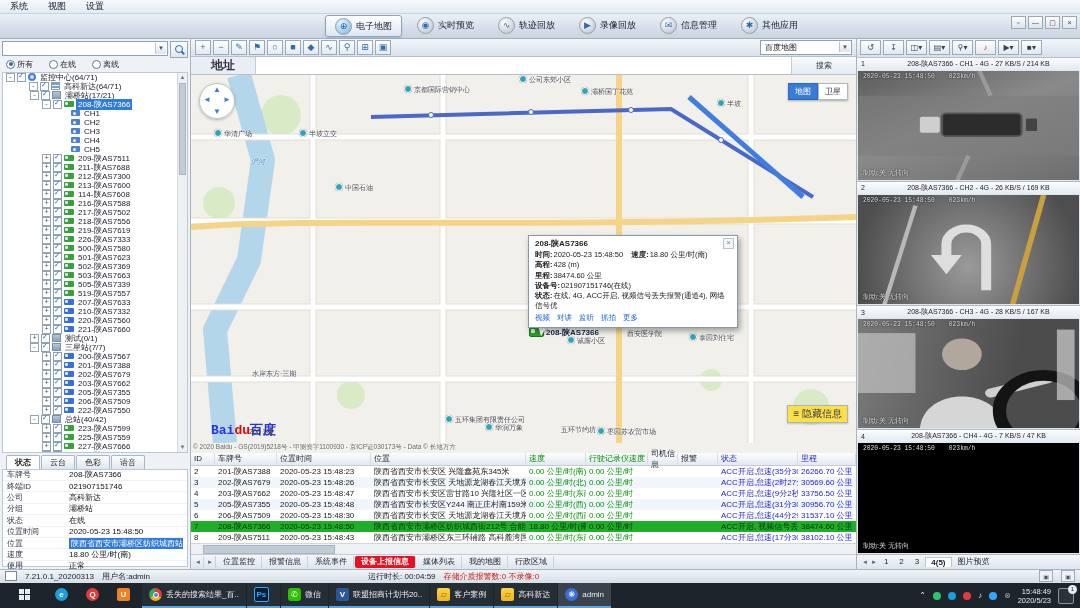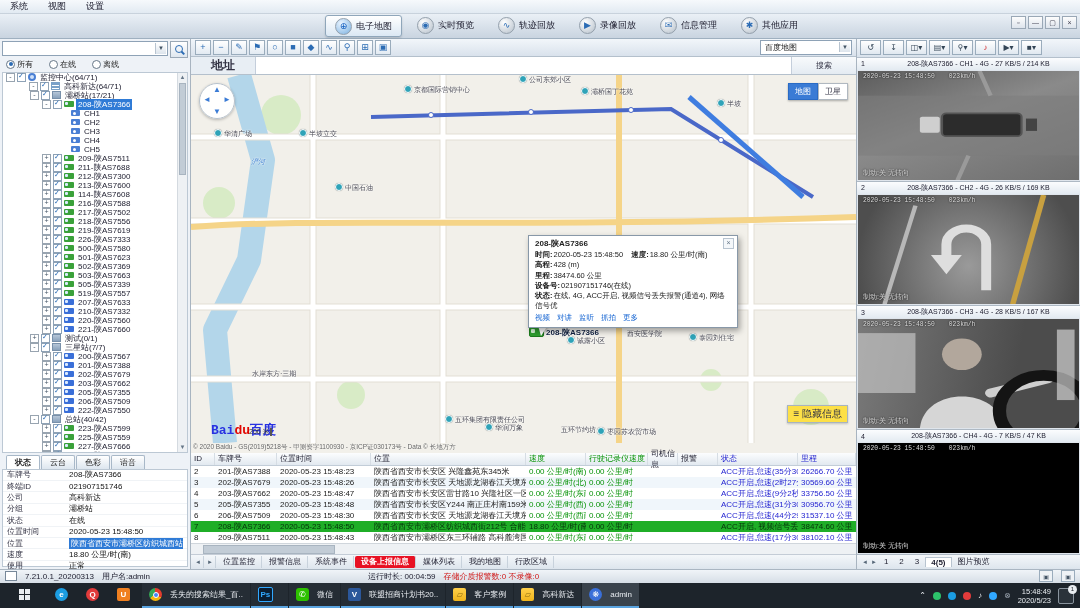--- a/index.html
+++ b/index.html
@@ -153,21 +153,21 @@
   .vtab.arrowtab{padding:0 1px;font-size:6px;color:#567;}
   .vtab.active{font-weight:bold;background:#fff;border:1px solid #b8c4d0;border-bottom:none;}
   
   .statusbar{height:14px;display:flex;align-items:center;gap:8px;background:linear-gradient(#f0f4f8,#d6dee6);border-top:1px solid #aab6c2;font-size:8px;padding:0 5px;color:#223;}
   .sb-ico{width:10px;height:8px;border:1px solid #789;background:#fff;display:inline-block;}
   .sb-red{color:#d01818;}
   .sb-btn{width:12px;height:10px;border:1px solid #9aacbc;background:#eef2f6;font-size:6px;display:flex;align-items:center;justify-content:center;color:#456;}
   
   .taskbar{height:26px;background:#1d242b;display:flex;align-items:stretch;color:#e8ecf0;}
   .tb-item{display:flex;align-items:center;gap:4px;padding:0 7px;font-size:8px;border-bottom:2px solid transparent;}
-  .tb-item.win{border-bottom:2px solid #5aa4e0;background:#252d35;margin-left:1px;max-width:104px;gap:8px;}
+  .tb-item.win{border-bottom:2px solid #5aa4e0;background:#252d35;margin-left:1px;max-width:104px;}
   .tb-item.active{background:#3a434c;}
   .tb-item .lbl{white-space:nowrap;overflow:hidden;}
   .tb-start{width:34px;display:flex;align-items:center;justify-content:center;}
   .winlogo{width:5px;height:5px;background:#e8ecf0;box-shadow:6px 0 #e8ecf0,0 6px #e8ecf0,6px 6px #e8ecf0;margin:0 6px 6px 0;}
   .appico{width:13px;height:13px;border-radius:2px;display:inline-flex;align-items:center;justify-content:center;font-size:8px;color:#fff;flex:none;font-weight:bold;}
   .k-edge{background:#1b9de2;border-radius:50%;}
   .k-qq{background:#e23b3b;border-radius:50%;}
   .k-uc{background:#f08020;}
   .k-chrome{background:conic-gradient(#e33b2e 0 33%,#f2b50f 33% 66%,#34a853 66% 100%);border-radius:50%;position:relative;}
   .k-chrome::after{content:'';position:absolute;left:3.5px;top:3.5px;width:6px;height:6px;border-radius:50%;background:#4285f4;border:1px solid #fff;box-sizing:border-box;}

